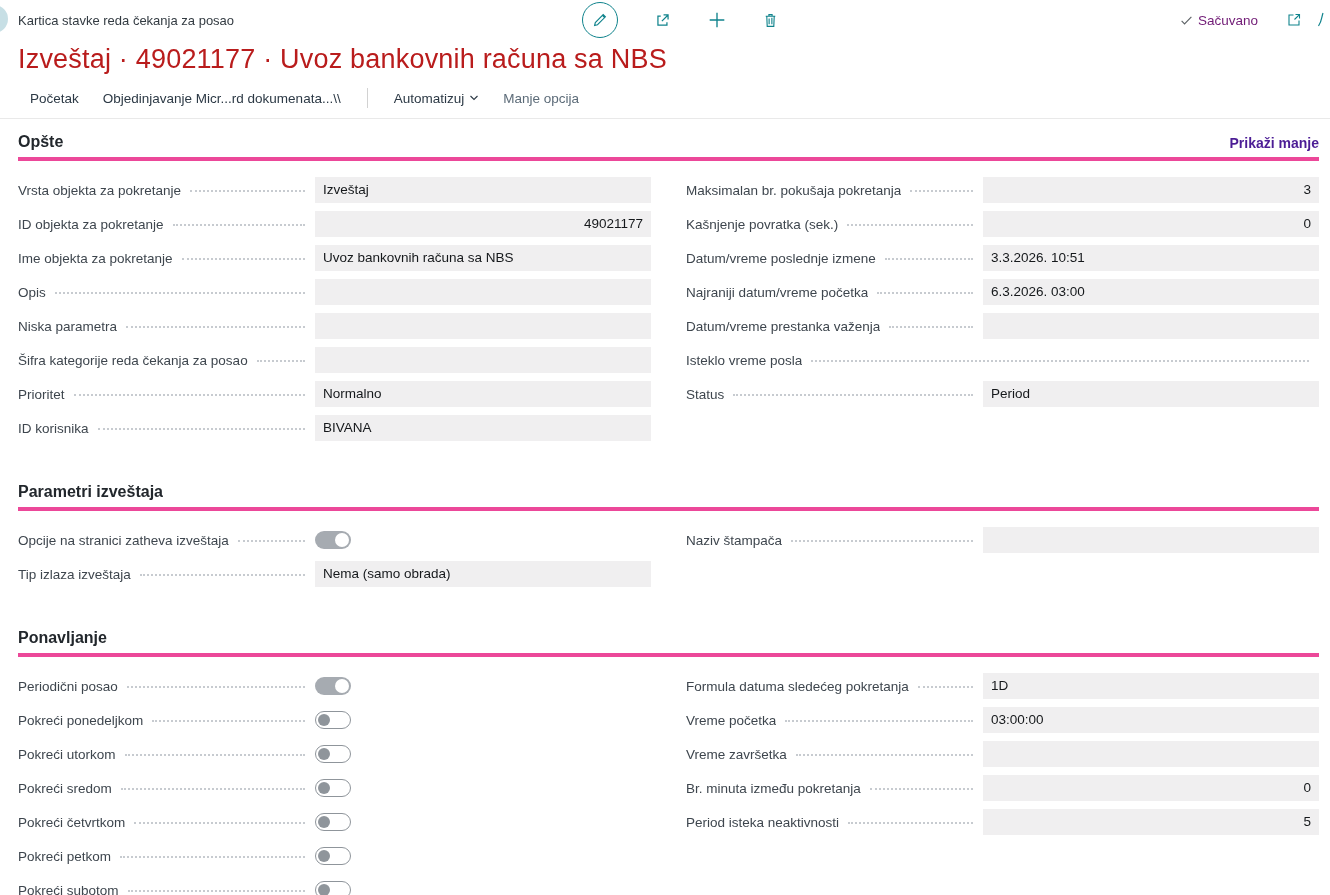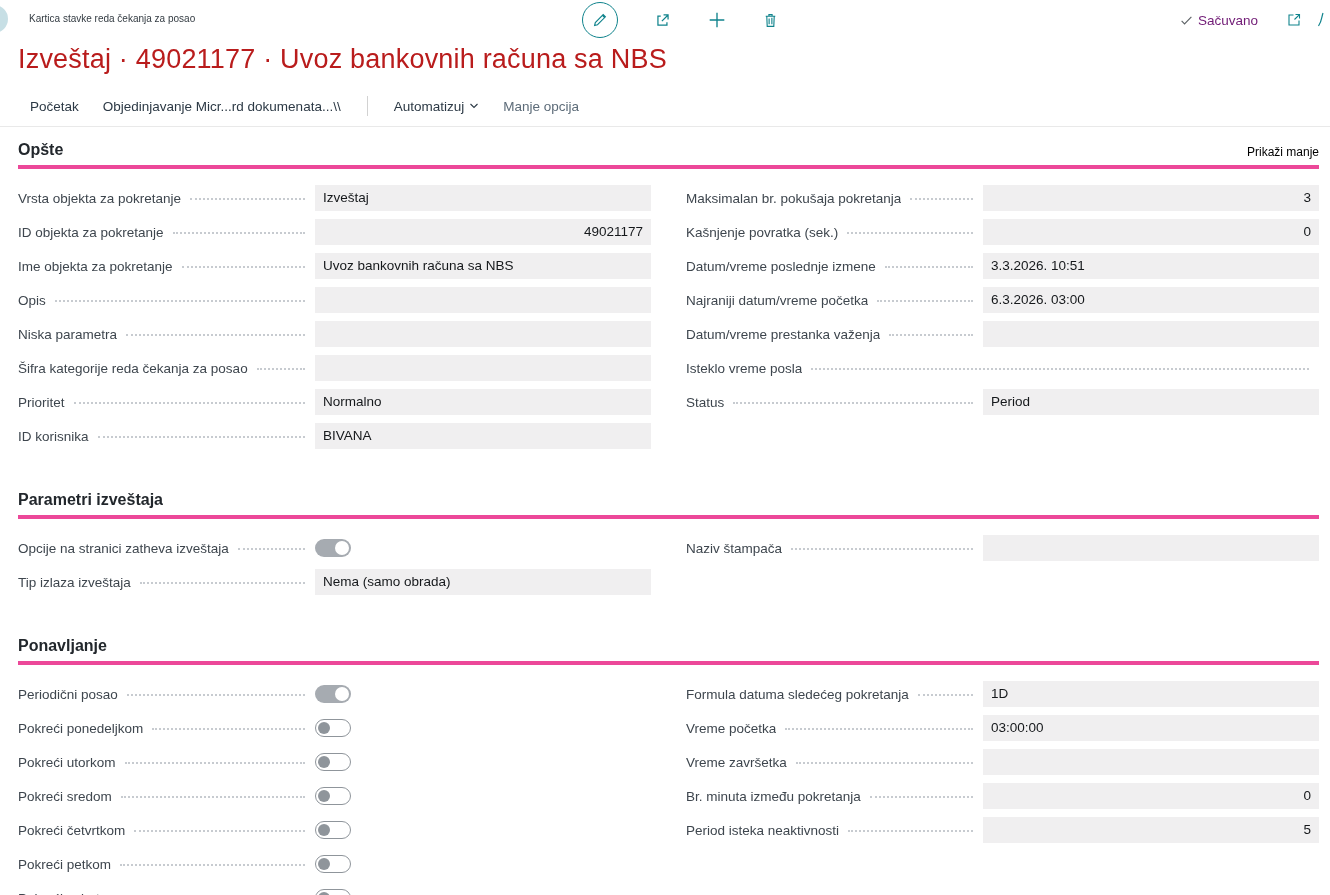--- a/index.html
+++ b/index.html
@@ -6,44 +6,44 @@
   html,body { margin:0; padding:0; }
   body {
     width:1330px; height:895px; overflow:hidden; position:relative;
     background:#fff; color:#1d2228;
     font-family:"Liberation Sans","DejaVu Sans",sans-serif;
   }
   
   .topbar { position:relative; height:40px; }
   .partial-circle { position:absolute; left:-20px; top:5px; width:28px; height:28px;
     border-radius:50%; background:#c7dfe5; }
-  .caption { position:absolute; left:29px; top:13px; font-size:10px; color:#333b42; }
+  .caption { position:absolute; left:18px; top:13px; font-size:13px; color:#333b42; }
   .topbar-icons { position:absolute; left:582px; top:2px; display:flex; align-items:center; gap:36px; }
   .icon-btn { background:none; border:none; padding:0; cursor:pointer; display:flex; align-items:center; justify-content:center; }
   .icon-circle { width:36px; height:36px; border:1px solid #0f838c; border-radius:50%; }
   .topbar-right { position:absolute; right:6px; top:11px; display:flex; align-items:center; gap:28px; }
   .saved { display:flex; align-items:center; gap:5px; font-size:13.5px; color:#701a75; }
   .pin-clip { width:8px; height:18px; overflow:hidden; margin-left:-14px; }
   
   .page-title { margin:2px 0 0; padding:0 18px; font-size:27px; font-weight:300;
     color:#b91c1c; letter-spacing:.2px; line-height:34px; }
   
-  .menubar { margin-top:20px; padding:0 18px 10px 30px; display:flex; align-items:center;
+  .menubar { margin-top:12px; padding:0 18px 10px 30px; display:flex; align-items:center;
     gap:24px; border-bottom:1px solid #e9e9e9; }
   .menu-item { font-size:13.5px; color:#2c3945; cursor:pointer; white-space:nowrap;
     display:flex; align-items:center; gap:5px; }
   .menu-item.muted { color:#5c6b78; }
   .menu-sep { width:1px; height:20px; background:#d2d2d2; margin:0 2px; }
   
   .section { padding:0 11px 0 18px; }
   .section-header { display:flex; justify-content:space-between; align-items:flex-end;
     border-bottom:4px solid #ec4899; padding-bottom:6px; margin-top:38px; }
   .section:first-child .section-header { margin-top:14px; }
   .section-title { font-size:16px; font-weight:700; color:#22272c; }
-  .section-link { font-size:12px; color:#000000; cursor:pointer; }
+  .section-link { font-size:14px; color:#4c1d95; cursor:pointer;font-weight:bold; }
   .section-body { display:grid; grid-template-columns:1fr 1fr; column-gap:35px;
     padding-top:12px; align-items:start; }
   .fields-col { display:flex; flex-direction:column; }
   .field-row { display:flex; align-items:center; height:34px; }
   .field-label { font-size:13.5px; color:#3e464e; white-space:nowrap; overflow:hidden; flex:0 1 auto; }
   .dots { flex:1 1 8px; min-width:8px; border-bottom:2px dotted #c7cbd0; margin:0 10px 0 9px;
     transform:translateY(1px); }
   .field-box { width:336px; flex:none; height:26px; line-height:26px; background:#f0eff0;
     font-size:13.5px; color:#15181b; padding:0 8px; white-space:nowrap; overflow:hidden; cursor:text; }
   .field-box.right { text-align:right; }

